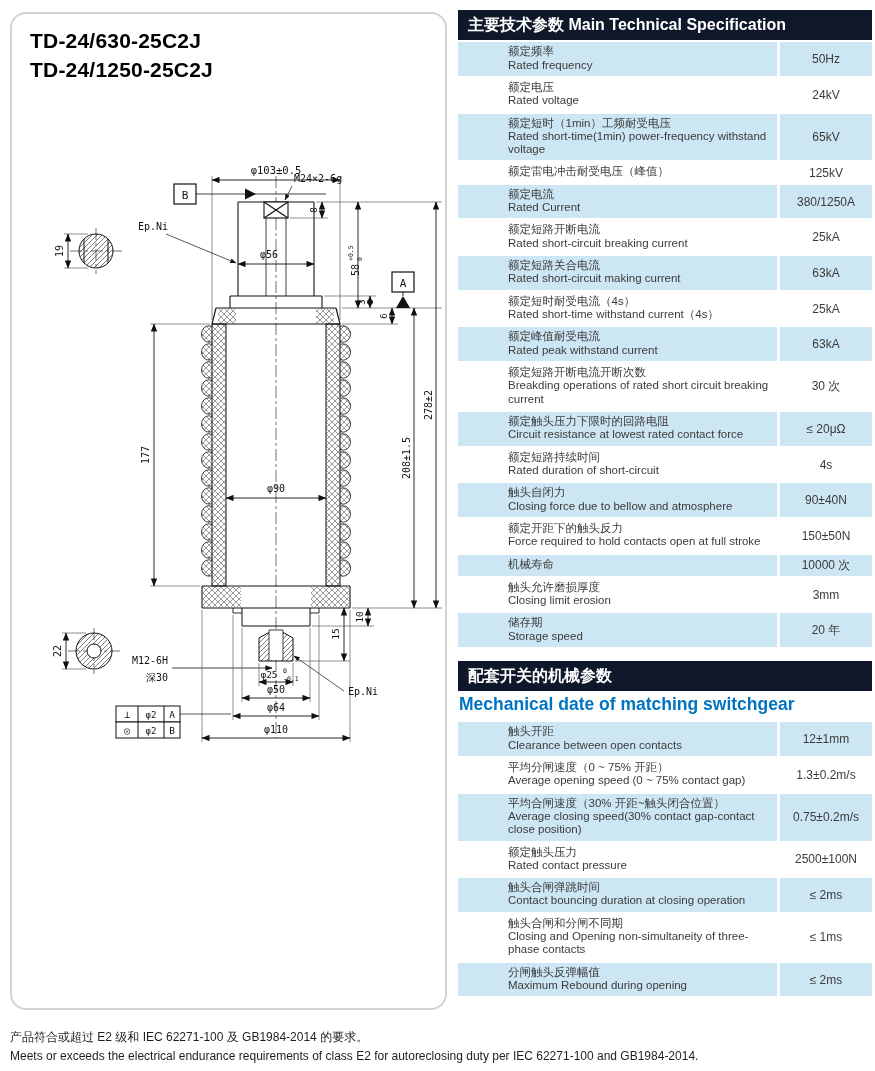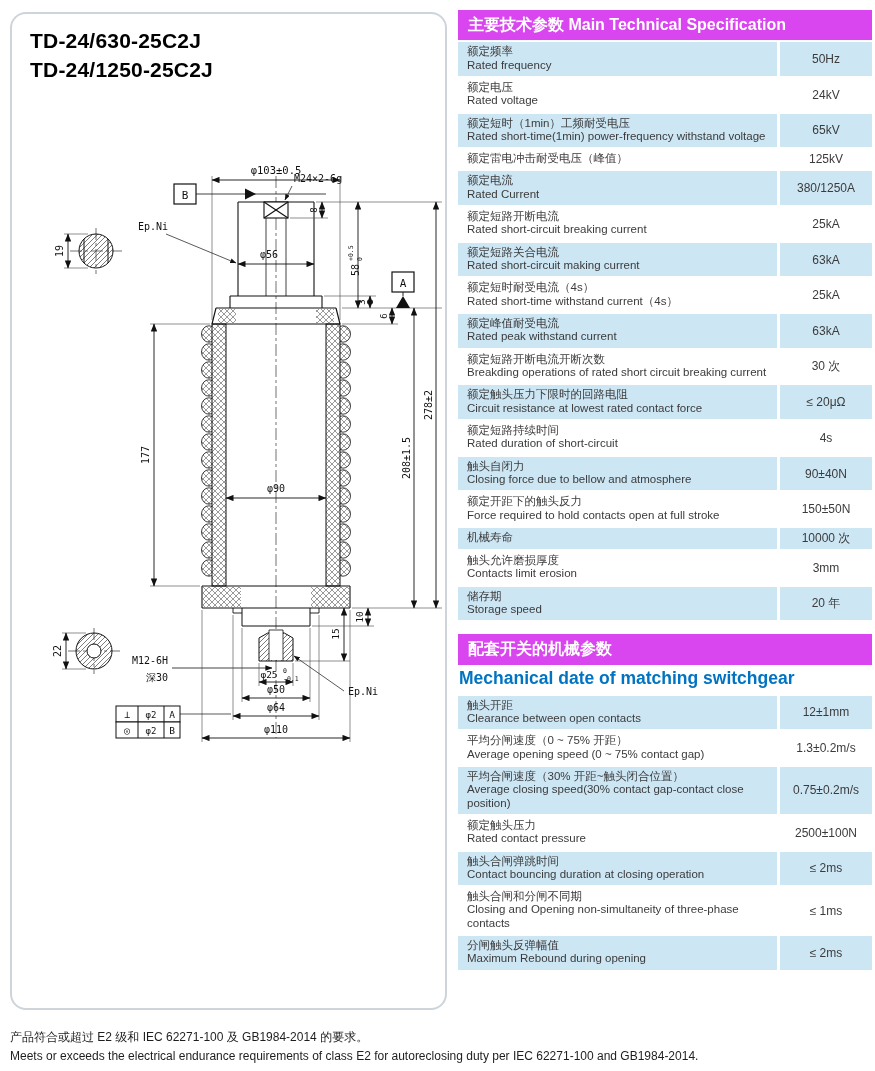--- a/index.html
+++ b/index.html
@@ -11,25 +11,25 @@
     position:absolute;left:10px;top:12px;width:433px;height:994px;
     border:2px solid #cdd4da;border-radius:16px;background:#fff;
   }
   .model-title{
     position:absolute;left:30px;top:26px;font-size:21px;font-weight:bold;
     color:#000;line-height:1.4;letter-spacing:.2px;
   }
   .drawing-wrap{position:absolute;left:26px;top:146px;width:426px;height:606px;}
   .right{position:absolute;left:458px;top:10px;width:414px;}
   .hdr{
-    background:#d946ef;color:#fff;font-weight:bold;font-size:16px;
+    background:#0f172a;color:#fff;font-weight:bold;font-size:16px;
     padding:5px 10px 6px 10px;line-height:1.2;
   }
   .rows{margin-top:2px;}
-  .trow{display:flex;margin-bottom:2px;}
+  .trow{display:flex;margin-bottom:2px;padding-left:41px;}
   .rows .trow:nth-child(odd){background:#cde6f4;}
   .rows .trow:nth-child(even){background:#ffffff;}
   .tlabel{flex:1;padding:3px 8px 4px 9px;border-right:3px solid #fff;}
   .zh,.en{font-size:11.5px;line-height:1.16;color:#3b3b3b;}
   .tval{
     width:88px;display:flex;align-items:center;justify-content:center;
     font-size:12px;color:#3b3b3b;text-align:left;padding:2px;
   }
   .sec2{margin-top:14px;}
   .sub-hdr{
@@ -443,21 +443,21 @@
       </div>
     <div class="trow">
         <div class="tlabel">
           <div class="zh">机械寿命</div>
         </div>
         <div class="tval">10000 次</div>
       </div>
     <div class="trow">
         <div class="tlabel">
           <div class="zh">触头允许磨损厚度</div>
-          <div class="en">Contacts limit erosion</div>
+          <div class="en">Closing limit erosion</div>
         </div>
         <div class="tval">3mm</div>
       </div>
     <div class="trow">
         <div class="tlabel">
           <div class="zh">储存期</div>
           <div class="en">Storage speed</div>
         </div>
         <div class="tval">20 年</div>
       </div>

